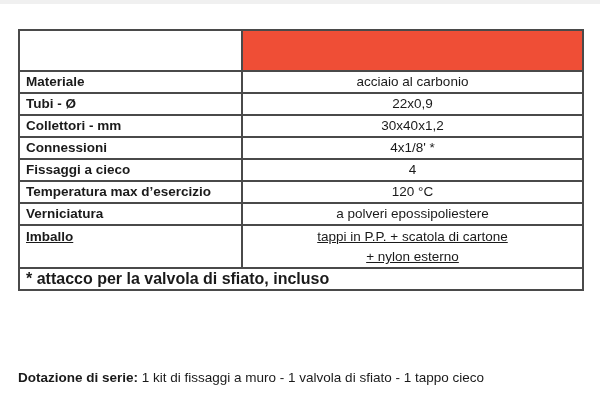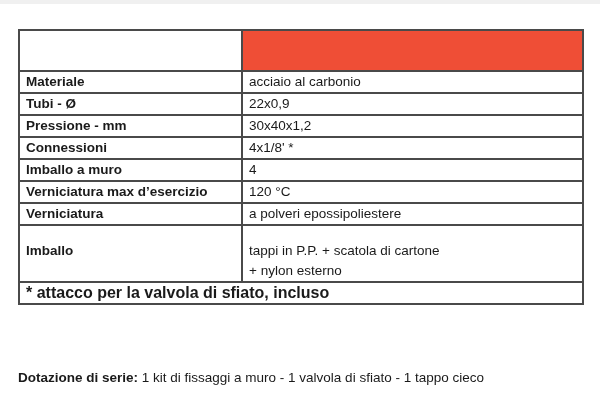--- a/index.html
+++ b/index.html
@@ -3,25 +3,25 @@
 <meta charset="utf-8">
 <style>
   html, body { margin: 0; padding: 0; background: #ffffff; }
   body { width: 600px; height: 400px; position: relative; overflow: hidden;
          font-family: "Liberation Sans", sans-serif; color: #1a1a1a; }
   .topbar { position: absolute; left: 0; top: 0; width: 600px; height: 4px; background: #f0f0f0; }
   table.spec { position: absolute; left: 18px; top: 29px; width: 566px;
                border-collapse: collapse; table-layout: fixed; }
   table.spec td { border: 2px solid #4a4a4a; padding: 0 6px; font-size: 13.5px; line-height: 20px; }
   table.spec td.label { width: 209px; font-weight: bold; text-align: left; }
-  table.spec td.value { font-weight: normal; }
+  table.spec td.value { text-align: center; font-weight: normal; }
   tr.header td { height: 39px; }
   tr.header td.accent { background: #ef4e36; }
   tr.row td { height: 20px; }
-  tr.tall td { height: 38px; vertical-align: top; padding-top: 15px; }
+  tr.tall td { height: 38px; vertical-align: top; padding-top: 1px; text-decoration: underline; }
   tr.note td { height: 20px; font-size: 16px; font-weight: bold; }
   .footer { position: absolute; left: 18px; top: 370px; font-size: 13.5px; }
   .footer b { font-weight: bold; margin-top: 12px; }
 </style>
 </head>
 <body>
 
 <div class="topbar"></div>
 
 <table class="spec">
@@ -32,33 +32,33 @@
   </tr>
   <tr class="row">
     <td class="label">Materiale</td>
     <td class="value">acciaio al carbonio</td>
   </tr>
   <tr class="row">
     <td class="label">Tubi - Ø</td>
     <td class="value">22x0,9</td>
   </tr>
   <tr class="row">
-    <td class="label">Pressione - mm</td>
+    <td class="label">Collettori - mm</td>
     <td class="value">30x40x1,2</td>
   </tr>
   <tr class="row">
     <td class="label">Connessioni</td>
     <td class="value">4x1/8' *</td>
   </tr>
   <tr class="row">
-    <td class="label">Imballo a muro</td>
+    <td class="label">Fissaggi a cieco</td>
     <td class="value">4</td>
   </tr>
   <tr class="row">
-    <td class="label">Verniciatura max d’esercizio</td>
+    <td class="label">Temperatura max d’esercizio</td>
     <td class="value">120 °C</td>
   </tr>
   <tr class="row">
     <td class="label">Verniciatura</td>
     <td class="value">a polveri epossipoliestere</td>
   </tr>
   <tr class="tall">
     <td class="label">Imballo</td>
     <td class="value">
       <div>tappi in P.P. + scatola di cartone</div>

